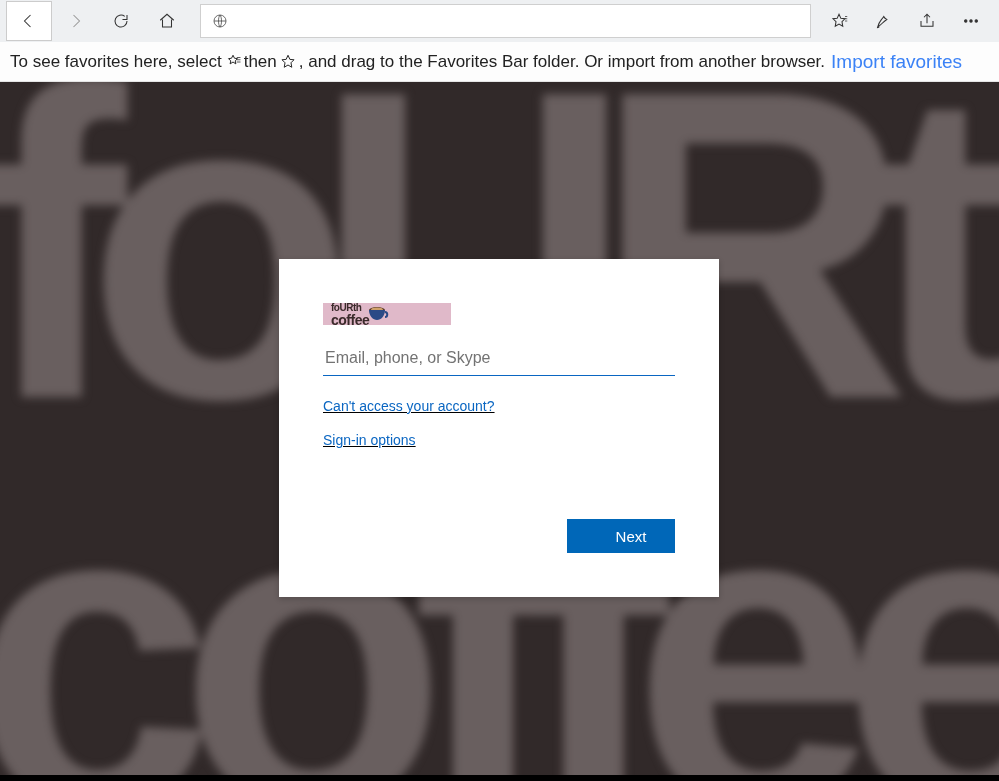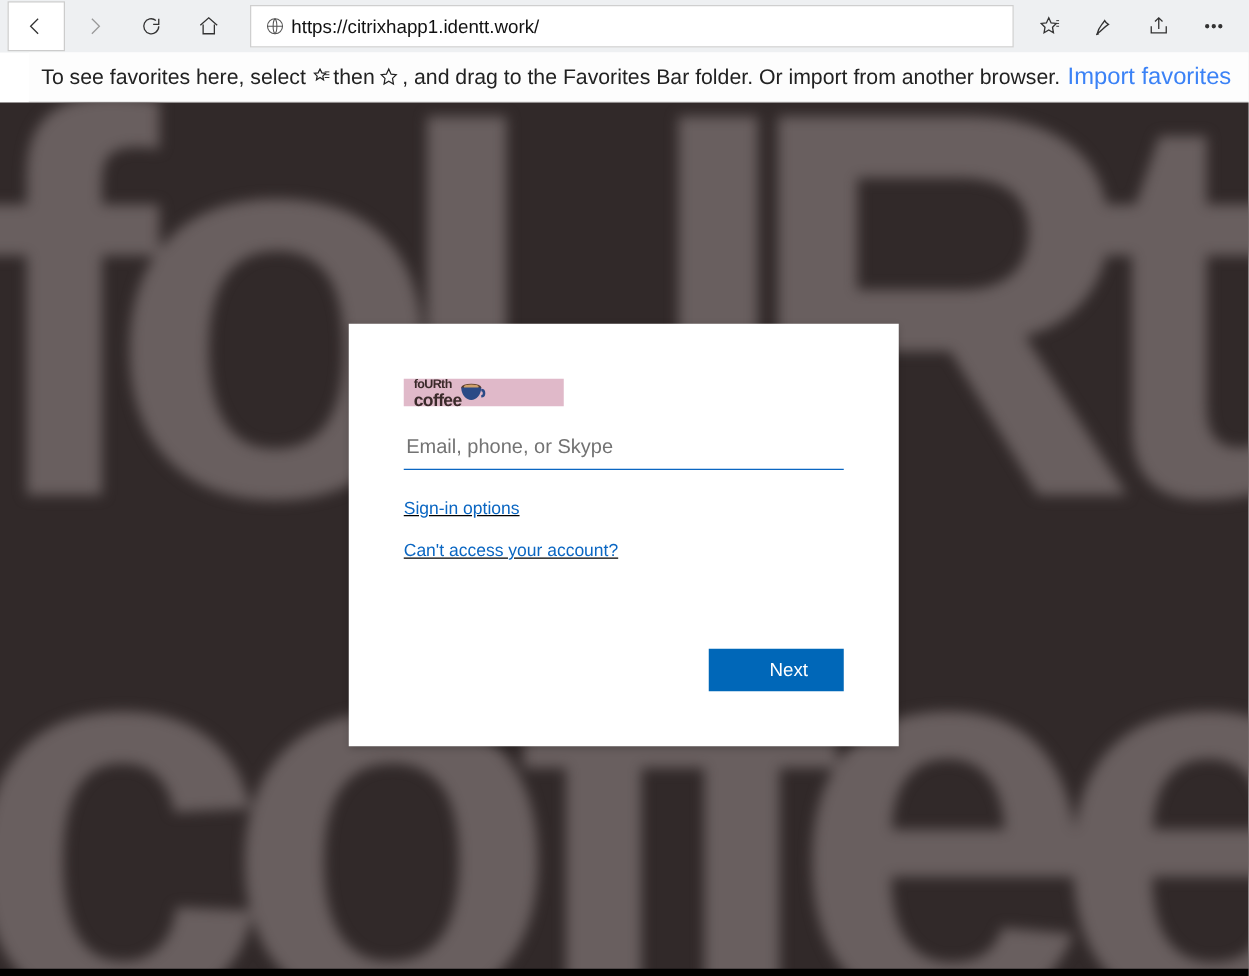--- a/index.html
+++ b/index.html
@@ -45,21 +45,20 @@
     .favbar {
       height: 40px;
       background: #fdfdfd;
       border-bottom: 1px solid #e5e5e5;
       display: flex;
       align-items: center;
       padding: 0 10px;
       font-size: 17px;
       color: #222;
       white-space: nowrap;
-      margin-left: 23px;
     }
     .favbar .miniicon { display:inline-flex; width:18px; height:18px; vertical-align:middle; margin: 0 2px; }
     .favbar .miniicon svg { width:18px; height:18px; stroke:#222; fill:none; stroke-width:1.3; }
     .favbar a { color: #3b82f6; text-decoration: none; margin-left: 6px; font-size: 19px;}
 
     
     .page {
       position: relative;
       width: 100%;
       height: calc(781px - 42px - 40px);
@@ -147,21 +146,20 @@
       </svg>
   </div>
 
   <div class="addrbar">
     <span class="globe">
       <svg viewBox="0 0 24 24">
           <circle cx="12" cy="12" r="9"></circle>
           <path d="M3 12h18M12 3c3 3 3 15 0 18M12 3c-3 3-3 15 0 18"></path>
         </svg>
     </span>
-    <input type="text" value="https://citrixhapp1.identt.work/" style="">
   </div>
 
   <div class="rightIcons">
     <div class="tbtn">
       <svg viewBox="0 0 24 24">
           <path d="M12 3l2.5 5.5L20 9l-4 4 1 6-5-3-5 3 1-6-4-4 5.5-.5z"></path>
           <path d="M20 6h3M20 9h3M20 12h3" stroke-width="1"></path>
         </svg>
     </div>
     <div class="tbtn">
@@ -218,20 +216,20 @@
             <ellipse cx="10" cy="3.5" rx="6" ry="2" fill="#cfa16b"></ellipse>
             <path d="M2 4c0 6 4 10 8 10s8-4 8-10" fill="#2a4a86"></path>
             <path d="M18 6c3 0 3 5 0 5" fill="none" stroke="#2a4a86" stroke-width="2"></path>
           </svg>
       </span>
     </div>
 
 
     <input class="emailField" type="text" placeholder="Email, phone, or Skype" style="">
 
+    <div class="linkrow">Can't access your account?</div>
     <div class="linkrow">Sign-in options</div>
-    <div class="linkrow">Can't access your account?</div>
 
     <button class="nextBtn">Next</button>
   </div>
 
   <div class="footstrip"></div>
 </div>
 
 </body></html>

